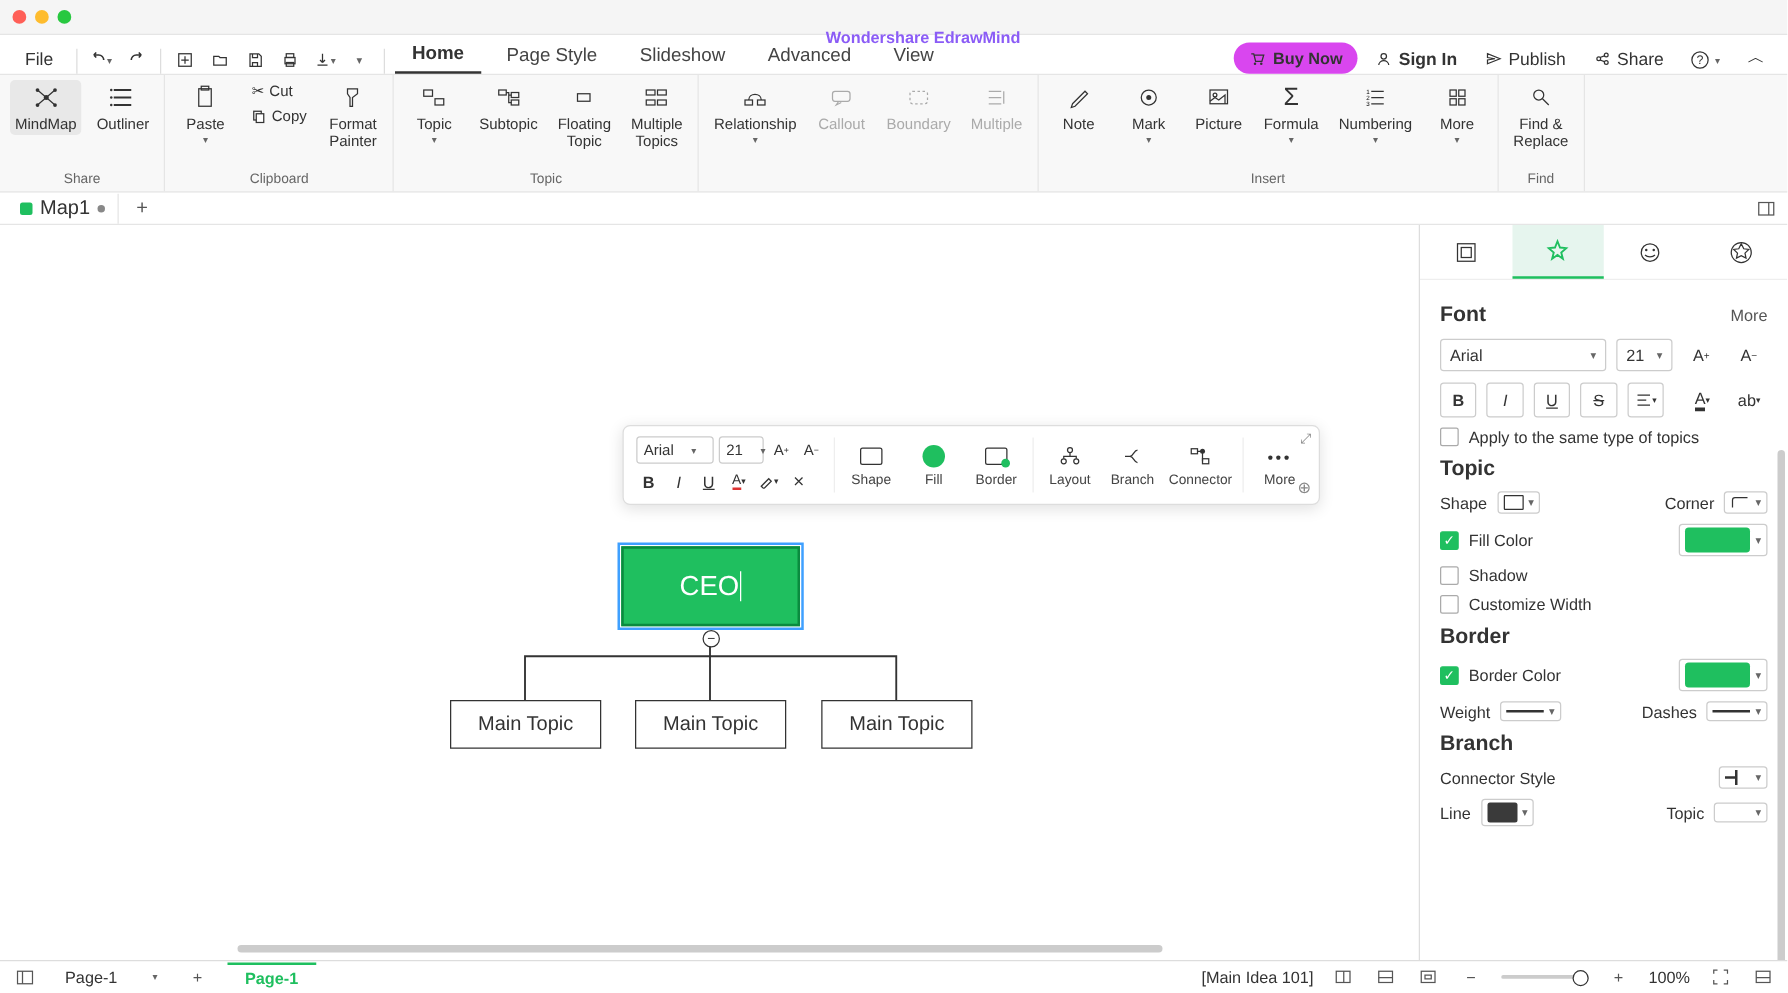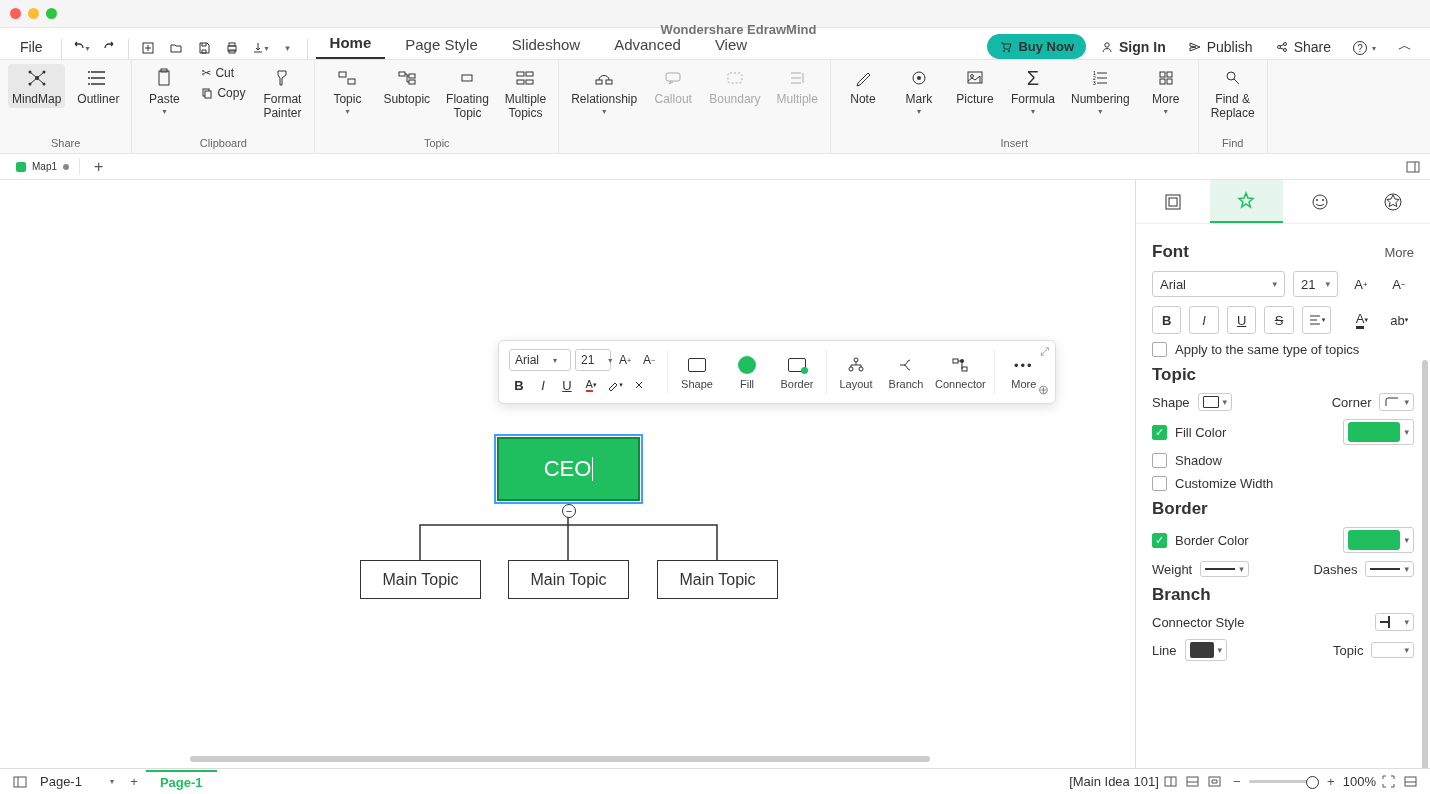--- a/index.html
+++ b/index.html
@@ -5,51 +5,51 @@
 * { box-sizing: border-box; margin: 0; padding: 0; font-family: -apple-system, "Segoe UI", Arial, sans-serif; }
 body { width: 1430px; height: 794px; background: #fff; overflow: hidden; font-size: 13px; color: #333; }
 
 
 .titlebar { height: 28px; display: flex; align-items: center; padding: 0 10px; background: #f5f5f5; border-bottom: 1px solid #e5e5e5; }
 .traffic { display: flex; gap: 7px; }
 .traffic span { width: 11px; height: 11px; border-radius: 50%; display: block; }
 .tr-close { background: #ff5f57; }
 .tr-min { background: #febc2e; }
 .tr-max { background: #28c840; }
-.title { flex: 1; text-align: center; font-size: 13px; font-weight: 600; color: #737373; margin-top: 32px; }
+.title { flex: 1; text-align: center; font-size: 13px; font-weight: 600; color: #8b5cf6; margin-top: 32px; }
 
 
 .menurow { height: 32px; display: flex; align-items: flex-end; padding: 0 10px; gap: 6px; border-bottom: 1px solid #e5e5e5; }
 .menurow .m-file { font-size: 14px; padding: 4px 10px; }
 .menurow .iconbtn { width: 22px; height: 22px; display: inline-flex; align-items: center; justify-content: center; cursor: pointer; }
 .menurow .vsep { width: 1px; height: 20px; background: #ddd; margin: 0 2px; }
 .menurow .tab { padding: 6px 14px; font-size: 15px; font-weight: 600; cursor: pointer; }
 .menurow .tab.active { border-bottom: 2px solid #333; }
 .menurow .tabgrey { color: #444; font-weight: 500; }
 .menurow .spacer { flex: 1; }
-.buynow { background: #14b8a6; border-radius: 14px; padding: 5px 12px; font-weight: 700; display: flex; align-items: center; gap: 5px; cursor: pointer; }
+.buynow { background: #d946ef; border-radius: 14px; padding: 5px 12px; font-weight: 700; display: flex; align-items: center; gap: 5px; cursor: pointer; }
 .rlink { display: flex; align-items: center; gap: 5px; padding: 4px 8px; cursor: pointer; font-size: 14px; }
 
 
 .ribbon { height: 94px; background: #f8f8f8; border-bottom: 1px solid #e5e5e5; display: flex; }
 .rgroup { border-right: 1px solid #e5e5e5; padding: 4px 8px 2px; display: flex; flex-direction: column; align-items: center; }
 .rgroup-body { display: flex; gap: 8px; flex: 1; align-items: flex-start; }
 .rgroup-label { font-size: 11px; color: #666; text-align: center; padding-bottom: 2px; }
 .rbtn { display: flex; flex-direction: column; align-items: center; justify-content: flex-start; min-width: 48px; padding: 2px 4px; cursor: pointer; text-align: center; }
 .rbtn.active { background: #e8e8e8; border-radius: 4px; }
 .rbtn .ico { height: 24px; display: flex; align-items: center; justify-content: center; font-size: 18px; }
 .rbtn .lbl { font-size: 12px; line-height: 14px; margin-top: 2px; }
 .rbtn .dd { font-size: 8px; color: #666; margin-top: 1px; }
 .rbtn.disabled { color: #aaa; }
 .clipcol { display: flex; flex-direction: column; gap: 2px; justify-content: center; }
 .clipbtn { display: flex; align-items: center; gap: 4px; font-size: 12px; padding: 2px 5px; cursor: pointer; }
 
 
 .doctabs { height: 26px; display: flex; align-items: center; border-bottom: 1px solid #e5e5e5; padding-left: 6px; gap: 8px; }
-.doctab { display: flex; align-items: center; gap: 6px; padding: 3px 10px; font-size: 10px; border-right: 1px solid #e5e5e5; }
+.doctab { display: flex; align-items: center; gap: 6px; padding: 3px 10px; font-size: 16px; border-right: 1px solid #e5e5e5; }
 .greendot { width: 10px; height: 10px; background: #1fbf5f; border-radius: 2px; display: inline-block; }
 .doctabs .dot { width: 6px; height: 6px; background: #888; border-radius: 50%; display: inline-block; }
 .doctabs .plus { font-size: 16px; padding: 0 6px; cursor: pointer; color: #555; }
 .doctabs .panelicon { margin-left: auto; margin-right: 10px; font-size: 13px; cursor: pointer; }
 
 
 .main { display: flex; height: 588px; }
 .canvas-wrap { flex: 1; position: relative; background: #fff; overflow: hidden; }
 .canvas { position: absolute; left: 0; top: 0; width: 1135px; height: 588px; }
 
@@ -104,21 +104,21 @@
 .rp-line { width: 30px; height: 2px; background: #333; }
 .rp-dash { width: 30px; height: 0; border-top: 2px solid #333; }
 .rp-dark { width: 24px; height: 16px; background: #3a3a3a; border-radius: 2px; }
 .rp-shapeprev { width: 16px; height: 12px; border: 1.5px solid #333; border-radius: 1px; display: inline-block; }
 .rp-conn { display: inline-block; width: 20px; height: 12px; position: relative; }
 .rp-conn::before { content: ""; position: absolute; left: 0; top: 5px; width: 8px; height: 1.5px; background: #333; }
 .rp-conn::after { content: ""; position: absolute; left: 8px; top: 0; width: 1.5px; height: 12px; background: #333; }
 .rp-scroll { position: absolute; right: 2px; top: 180px; width: 6px; height: 480px; background: #ccc; border-radius: 3px; }
 
 
-.status { height: 26px; border-top: 1px solid #ddd; display: flex; align-items: center; padding: 0 10px; gap: 2px; font-size: 13px; }
+.status { height: 26px; border-top: 1px solid #ddd; display: flex; align-items: center; padding: 0 10px; gap: 14px; font-size: 13px; }
 .status .sb-ib { width: 20px; height: 20px; display: inline-flex; align-items: center; justify-content: center; cursor: pointer; color: #555; font-size: 13px; }
 .status .page-dd { display: flex; align-items: center; gap: 8px; padding: 2px 8px; }
 .status .page-tab { padding: 3px 14px; color: #1fbf5f; font-weight: 600; border-top: 2px solid #1fbf5f; }
 .status .spacer { flex: 1; }
 .zoom-slider { width: 70px; height: 3px; background: #ccc; border-radius: 2px; position: relative; }
 .zoom-slider::after { content: ""; position: absolute; right: 0; top: -4px; width: 11px; height: 11px; border: 1.5px solid #333; background: #fff; border-radius: 50%; }
 
 svg { display: block; }
 </style>
 </head>

